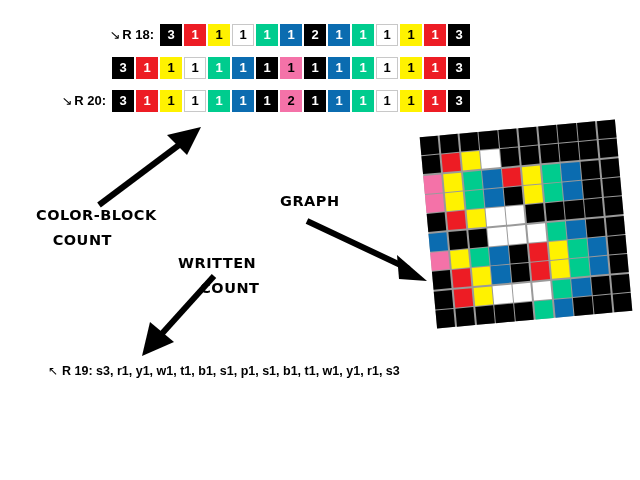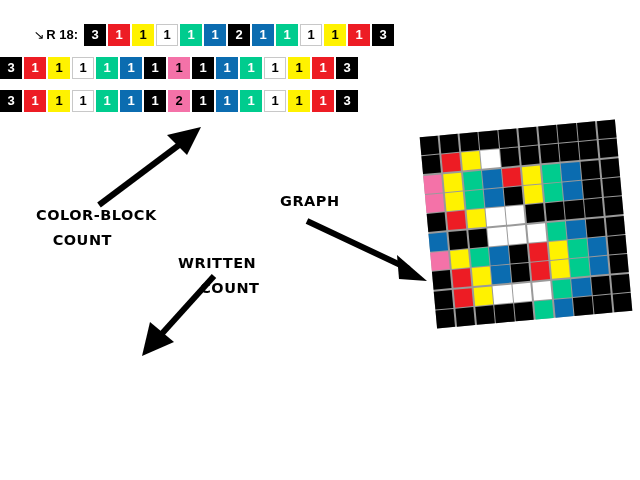--- a/index.html
+++ b/index.html
@@ -5,21 +5,21 @@
   html,body{margin:0;padding:0;}
   body{
     width:640px;height:480px;
     background:#ffffff;
     font-family:"Liberation Sans", sans-serif;
     overflow:hidden;
     position:relative;
   }
   
   #block-rows{position:absolute;left:0;top:18px;width:470px;}
-  .block-row{display:flex;align-items:center;height:33px;}
+  .block-row{display:flex;align-items:center;height:33px;justify-content:flex-end;}
   .row-label{
     width:78px;text-align:right;padding-right:6px;
     font-size:13px;font-weight:bold;color:#000;
     font-family:"Liberation Sans", sans-serif;
     white-space:nowrap;
   }
   .row-label .tick{font-weight:normal;font-size:12px;margin-right:2px;display:inline-block;transform:scaleX(1.1);}
   .cells{display:flex;gap:2px;}
   .cell{
     width:22px;height:22px;
@@ -106,20 +106,21 @@
         <div class="cell" style="background: rgb(0, 0, 0); color: rgb(255, 255, 255);">1</div>
         <div class="cell" style="background: rgb(11, 108, 176); color: rgb(255, 255, 255);">1</div>
         <div class="cell" style="background: rgb(0, 204, 142); color: rgb(255, 255, 255);">1</div>
         <div class="cell wh" style="background: rgb(255, 255, 255); color: rgb(0, 0, 0);">1</div>
         <div class="cell" style="background: rgb(255, 242, 0); color: rgb(0, 0, 0);">1</div>
         <div class="cell" style="background: rgb(237, 28, 36); color: rgb(255, 255, 255);">1</div>
         <div class="cell" style="background: rgb(0, 0, 0); color: rgb(255, 255, 255);">3</div>
       </div>
     </div>
     <div class="block-row">
+      <div class="row-label"><span class="tick">↘</span><span>R 20:</span></div>
       <div class="cells">
         <div class="cell" style="background: rgb(0, 0, 0); color: rgb(255, 255, 255);">3</div>
         <div class="cell" style="background: rgb(237, 28, 36); color: rgb(255, 255, 255);">1</div>
         <div class="cell" style="background: rgb(255, 242, 0); color: rgb(0, 0, 0);">1</div>
         <div class="cell wh" style="background: rgb(255, 255, 255); color: rgb(0, 0, 0);">1</div>
         <div class="cell" style="background: rgb(0, 204, 142); color: rgb(255, 255, 255);">1</div>
         <div class="cell" style="background: rgb(11, 108, 176); color: rgb(255, 255, 255);">1</div>
         <div class="cell" style="background: rgb(0, 0, 0); color: rgb(255, 255, 255);">1</div>
         <div class="cell" style="background: rgb(244, 114, 168); color: rgb(0, 0, 0);">2</div>
         <div class="cell" style="background: rgb(0, 0, 0); color: rgb(255, 255, 255);">1</div>
@@ -148,20 +149,21 @@
   <line x1="2" y1="6" x2="104" y2="54" stroke="#000" stroke-width="6"></line>
   <polygon points="122,66 92,40 94,64" fill="#000"></polygon>
 </svg>
 
 <svg class="arrow-svg" id="arrow-written" style="left:136px;top:272px;" width="86" height="86" viewBox="0 0 86 86">
   <line x1="78" y1="4" x2="22" y2="66" stroke="#000" stroke-width="6"></line>
   <polygon points="6,84 14,50 38,70" fill="#000"></polygon>
 </svg>
 
 <div id="written-list">
+    <div><span class="tick">↖</span><span>R 19: s3, r1, y1, w1, t1, b1, s1, p1, s1, b1, t1, w1, y1, r1, s3</span></div>
   </div>
 
 <div id="graph-wrap">
   <div id="graph-grid" style="transform: rotate(-5.2deg);">
       <div class="gcell" style="background: rgb(0, 0, 0);"></div>
       <div class="gcell" style="background: rgb(0, 0, 0);"></div>
       <div class="gcell" style="background: rgb(0, 0, 0);"></div>
       <div class="gcell" style="background: rgb(0, 0, 0);"></div>
       <div class="gcell" style="background: rgb(0, 0, 0);"></div>
       <div class="gcell" style="background: rgb(0, 0, 0);"></div>

